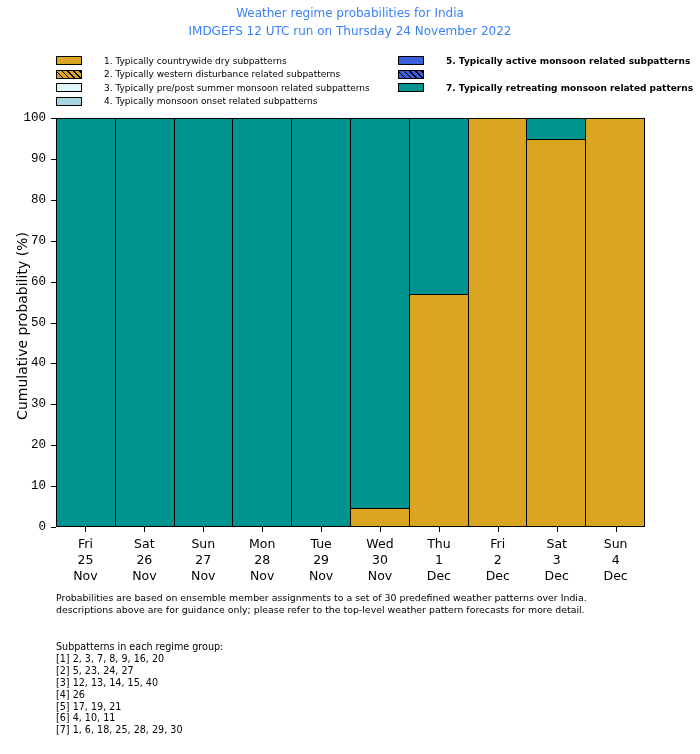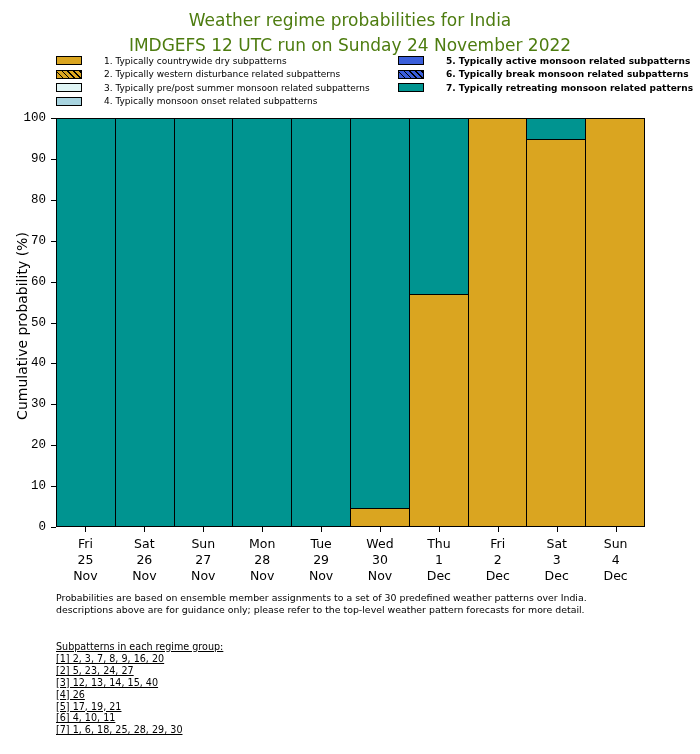--- a/index.html
+++ b/index.html
@@ -18,23 +18,22 @@
 
   
   #title-block {
     position: absolute;
     left: 0; top: 4px;
     width: 700px;
     text-align: center;
     line-height: 18px;
   }
   #title-block .line {
-    font-size: 17px;
-    color: #4d7c0f;
-    margin-top: 7px;
+    font-size: 12px;
+    color: #3b82f6;
   }
 
   
   #legend {
     position: absolute;
     left: 56px; top: 54px;
     width: 588px;
     height: 54px;
   }
   .legend-col {
@@ -179,29 +178,28 @@
     color: #000;
   }
   #subpatterns {
     position: absolute;
     left: 56px;
     top: 641px;
     width: 600px;
     font-size: 9.6px;
     line-height: 11.9px;
     color: #000;
-    text-decoration: underline;
   }
 </style>
 </head>
 <body>
 
 <div id="title-block">
   <div class="line">Weather regime probabilities for India</div>
-  <div class="line">IMDGEFS 12 UTC run on Sunday 24 November 2022</div>
+  <div class="line">IMDGEFS 12 UTC run on Thursday 24 November 2022</div>
 </div>
 
 <div id="legend">
   <div class="legend-col left" id="legend-col-left">
       <div class="legend-entry">
         <span class="swatch" style="background: rgb(218, 165, 32);"></span>
         <span class="legend-label">1. Typically countrywide dry subpatterns</span>
       </div>
       <div class="legend-entry">
         <span class="swatch" style="background: rgb(218, 165, 32);">
@@ -220,21 +218,20 @@
     </div>
   <div class="legend-col right" id="legend-col-right">
       <div class="legend-entry">
         <span class="swatch" style="background: rgb(59, 95, 219);"></span>
         <span class="legend-label">5. Typically active monsoon related subpatterns</span>
       </div>
       <div class="legend-entry">
         <span class="swatch" style="background: rgb(59, 95, 219);">
           <span class="hatch"></span>
         </span>
-        <span class="legend-label">6. Typically break monsoon related subpatterns</span>
       </div>
       <div class="legend-entry">
         <span class="swatch" style="background: rgb(0, 148, 144);"></span>
         <span class="legend-label">7. Typically retreating monsoon related patterns</span>
       </div>
     </div>
 </div>
 
 <div id="yaxis">
   <div id="ytick-container">

